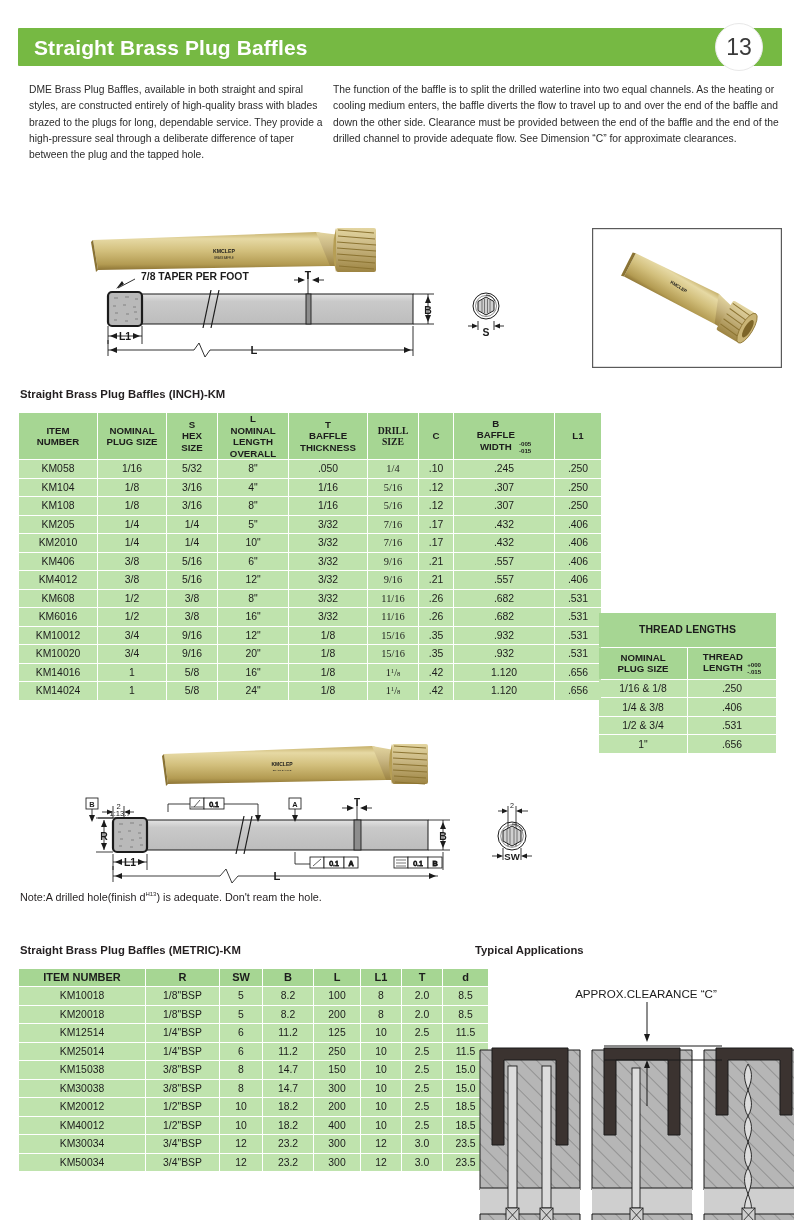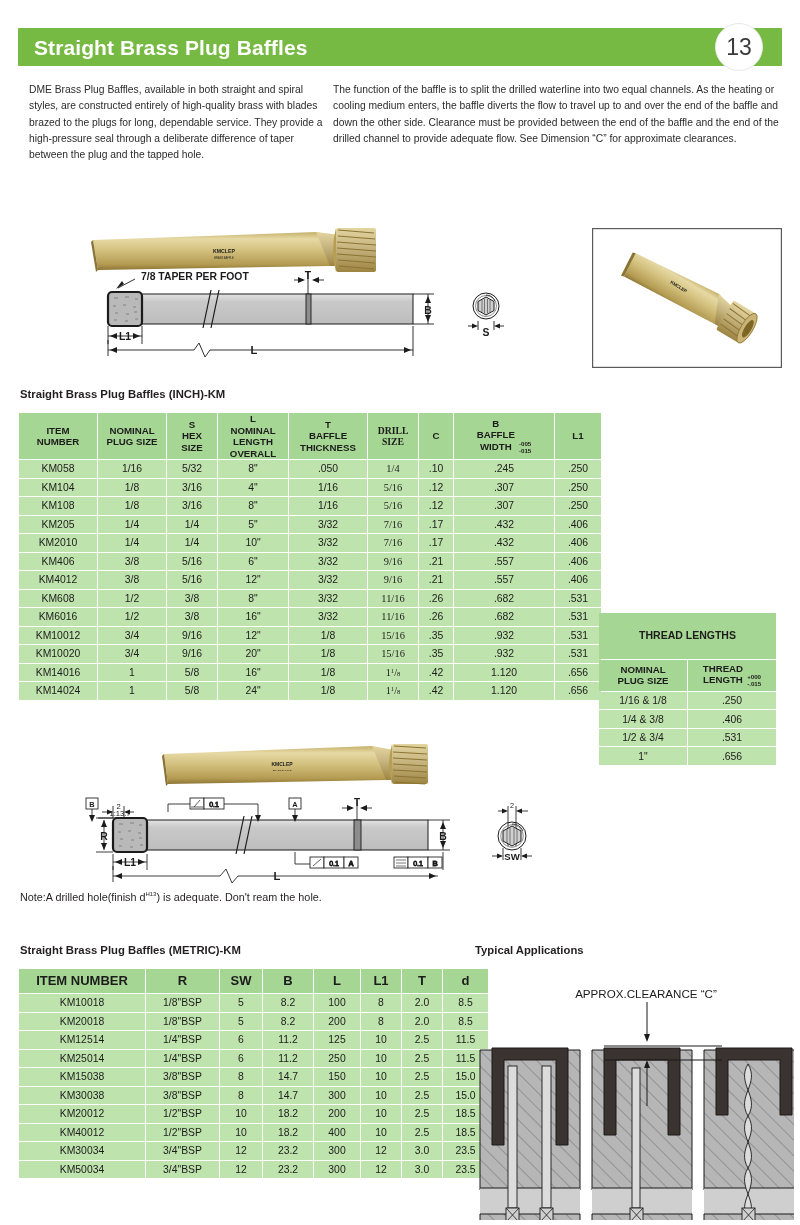--- a/index.html
+++ b/index.html
@@ -68,25 +68,25 @@
        vertical-align:middle;margin-left:4px;text-align:left;}
   .frac sup{font-size:6.6px;vertical-align:0.42em;}
   .frac sub{font-size:6.6px;vertical-align:0;}
 
   
   .tbl-thread{position:absolute;left:598px;top:612px;}
   .tbl-thread th{height:auto;padding:3px 0;}
   .tbl-thread td{height:17.5px;}
   .tbl-thread .t0{width:88px;}
   .tbl-thread .t1{width:88px;}
-  .tbl-thread .title-row th{font-size:10.5px;padding:17px 0;}
+  .tbl-thread .title-row th{font-size:10.5px;padding:11px 0;}
 
   
   .tbl-metric{position:absolute;left:18px;top:968px;}
-  .tbl-metric th{height:24px;font-size:13px;}
+  .tbl-metric th{height:17px;font-size:11px;}
   .tbl-metric td{height:17.5px;}
   .tbl-metric .m0{width:126px;}
   .tbl-metric .m1{width:73px;}
   .tbl-metric .m2{width:42px;}
   .tbl-metric .m3{width:50px;}
   .tbl-metric .m4{width:46px;}
   .tbl-metric .m5{width:40px;}
   .tbl-metric .m6{width:40px;}
   .tbl-metric .m7{width:45px;}
 

